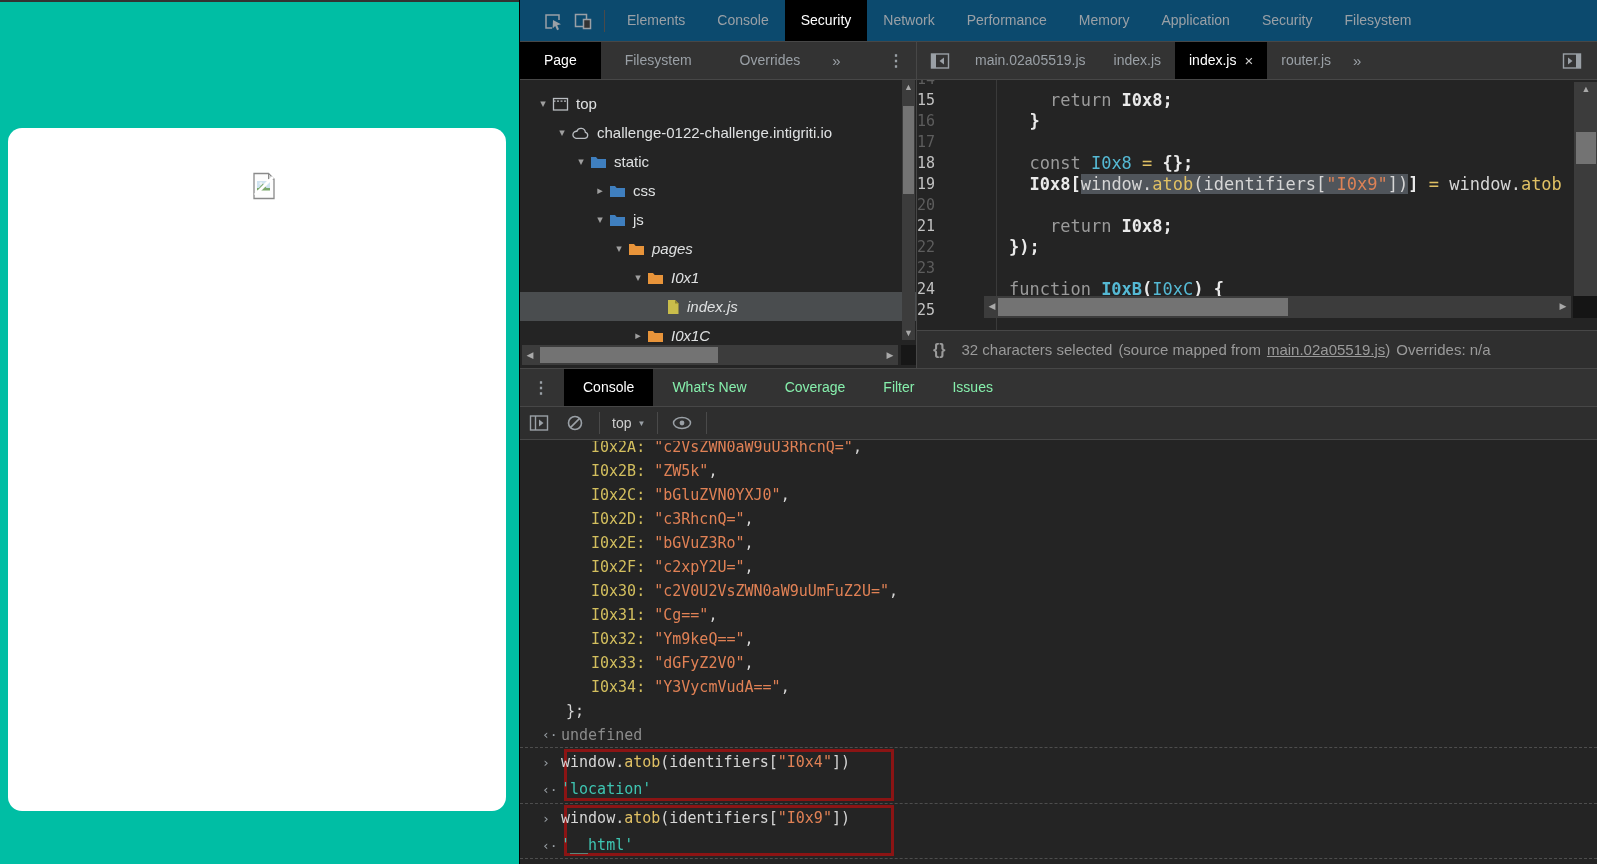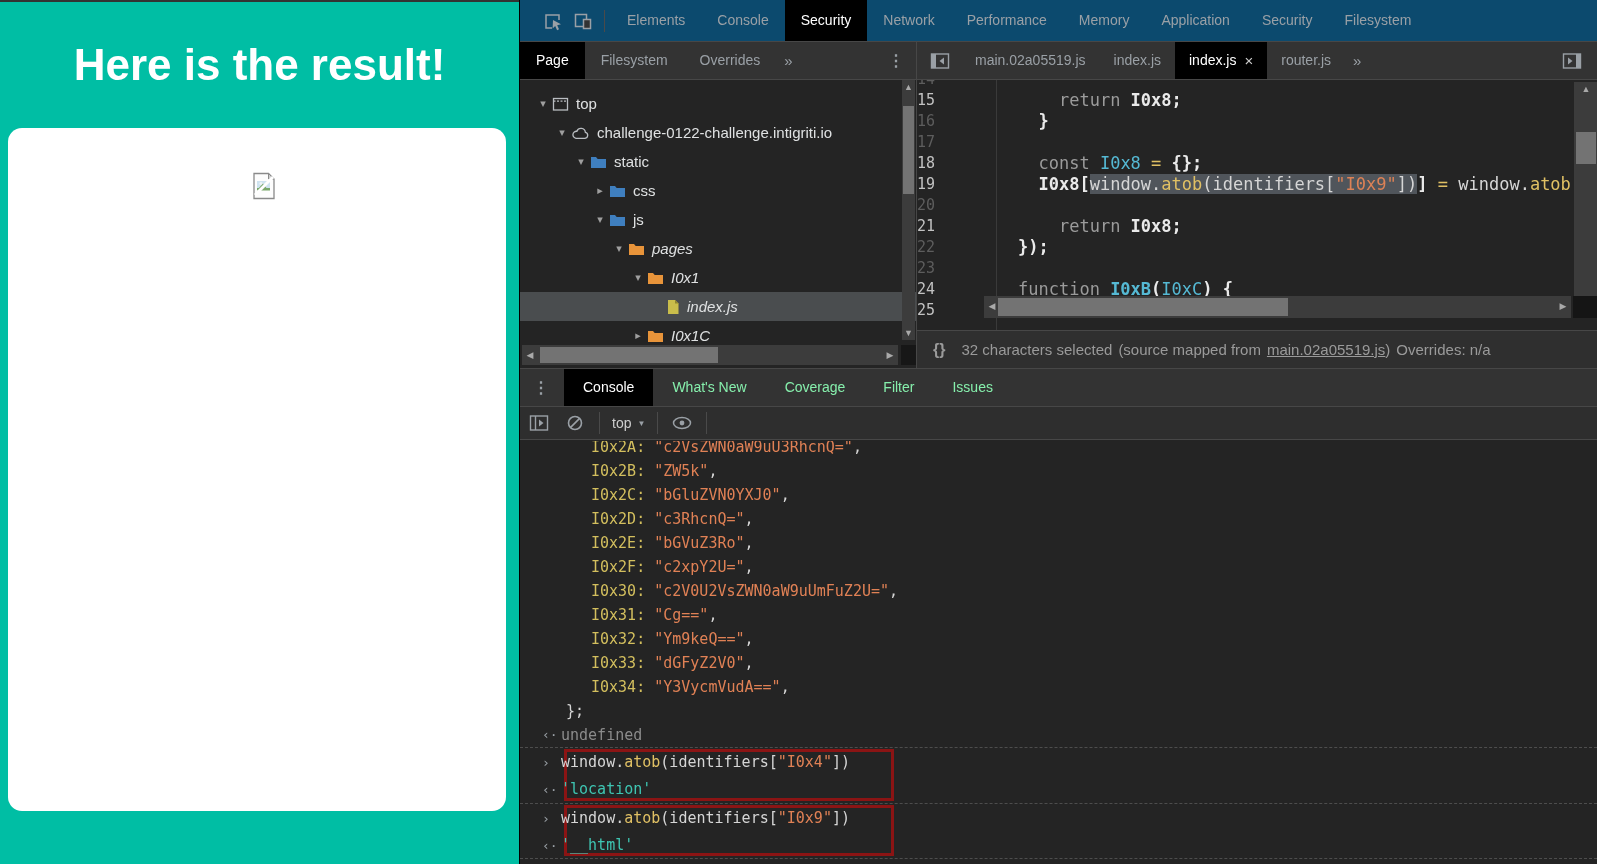--- a/index.html
+++ b/index.html
@@ -23,21 +23,21 @@
   .dt-main-bar { position:absolute; top:0; left:0; right:0; height:42px; background:#0c4a6e;
                  border-bottom:1px solid #474747; display:flex; align-items:center; }
   .bar-icon { display:inline-flex; align-items:center; justify-content:center; width:30px; height:30px; }
   .vsep { width:1px; height:22px; background:#4a4a4a; margin:0 6px; }
   .dt-tab { padding:0 16px; line-height:41px; height:41px; color:#9aa0a6; white-space:nowrap; cursor:default; }
   .dt-tab.active { background:#000; color:#fff; }
 
   .dt-row2 { position:absolute; top:42px; left:0; right:0; height:38px; display:flex; }
   .nav-subbar { width:397px; background:#333; border-bottom:1px solid #474747; border-right:1px solid #474747;
                 display:flex; align-items:center; }
-  .sub-tab { padding:0 16px; line-height:37px; height:37px; color:#9aa0a6; }
+  .sub-tab { padding:0 24px; line-height:37px; height:37px; color:#9aa0a6; }
   .sub-tab.active { background:#000; color:#fff; }
   .chev { color:#9aa0a6; font-size:15px; padding:0 8px; }
   .dots-v { color:#9aa0a6; font-size:16px; font-weight:bold; padding:0 12px; letter-spacing:0; }
   .ml-auto { margin-left:auto; }
 
   .editor-tabbar { flex:1; background:#333; border-bottom:1px solid #474747; display:flex; align-items:center; overflow:hidden; }
   .ed-tab { padding:0 14px; line-height:37px; height:37px; color:#9aa0a6; white-space:nowrap; display:flex; align-items:center; gap:8px; }
   .ed-tab.active { background:#000; color:#fff; }
   .tab-close { color:#cfcfcf; font-size:15px; }
 
@@ -60,21 +60,21 @@
   .tree-hscroll { left:2px; bottom:3px; height:20px; width:376px; }
   .tree-corner { position:absolute; right:0; bottom:3px; width:15px; height:20px; background:#171717; }
 
   
   .editor-pane { position:absolute; left:397px; top:0; right:0; height:250px; background:#242424; overflow:hidden; }
   .gutter { position:absolute; left:0; top:-11px; width:80px; border-right:1px solid #3a3a3a; height:300px; }
   .ln { height:21px; line-height:21px; text-align:left; padding-right:16px;
         font-family:"DejaVu Sans Mono","Liberation Mono",monospace; font-size:15px; color:#c2c2c2; }
   .ln.dim { color:#5d5d5d; }
   .code-area { position:absolute; left:81px; top:-11px; right:25px; height:300px; overflow:hidden; }
-  .code-line { height:21px; line-height:21px; white-space:pre; padding-left:20px;
+  .code-line { height:21px; line-height:21px; white-space:pre; padding-left:11px;
                font-family:"DejaVu Sans Mono","Liberation Mono",monospace; font-size:17px; color:#d6d6d6; }
   .tk-w { color:#d6d6d6; } .tk-kw { color:#9b9b9b; }
   .tk-cy { color:#55b9d4; } .tk-cyb { color:#55b9d4; font-weight:bold; }
   .tk-fn { color:#e0c064; } .tk-str { color:#dd8256; }
   .tk-wb { color:#eaeaea; font-weight:bold; }
   .hl { background:#50555b; }
 
   .ed-vscroll { right:0; top:2px; width:24px; height:236px; }
   .ed-vscroll .thumb { left:2px; right:2px; top:50px; height:32px; }
   .ed-hscroll { left:67px; top:216px; height:22px; width:587px; }
@@ -123,21 +123,20 @@
   .red-box { position:absolute; left:44px; width:330px; top:1px; bottom:2px;
              border:3px solid #8b1414; pointer-events:none; }
 </style>
 </head>
 <body>
 
 <div class="screen">
 
   <div class="browser-page">
     <div class="page-topline"></div>
-    <h1 class="page-title">Here is the result!</h1>
     <div class="result-card">
       <svg class="broken-img" width="24" height="28" viewBox="0 0 24 28">
         <path d="M2 1.5 h14.5 L22 7 v19.5 H2 z" fill="#fdfdfd" stroke="#8a8a8a" stroke-width="1.3"></path>
         <path d="M16.5 1.5 L22 7 h-5.5 z" fill="#cfcfcf" stroke="#8a8a8a" stroke-width="1"></path>
         <rect x="5" y="9" width="13" height="7" fill="#cfe3f0"></rect>
         <circle cx="9" cy="11.5" r="1.6" fill="#eef4f8"></circle>
         <polygon points="5,18 11,11.5 16,18" fill="#7aa86b"></polygon>
         <rect x="5" y="16" width="13" height="2.5" fill="#7aa86b"></rect>
         <line x1="3" y1="23" x2="21" y2="5" stroke="#ffffff" stroke-width="3"></line>
       </svg>

